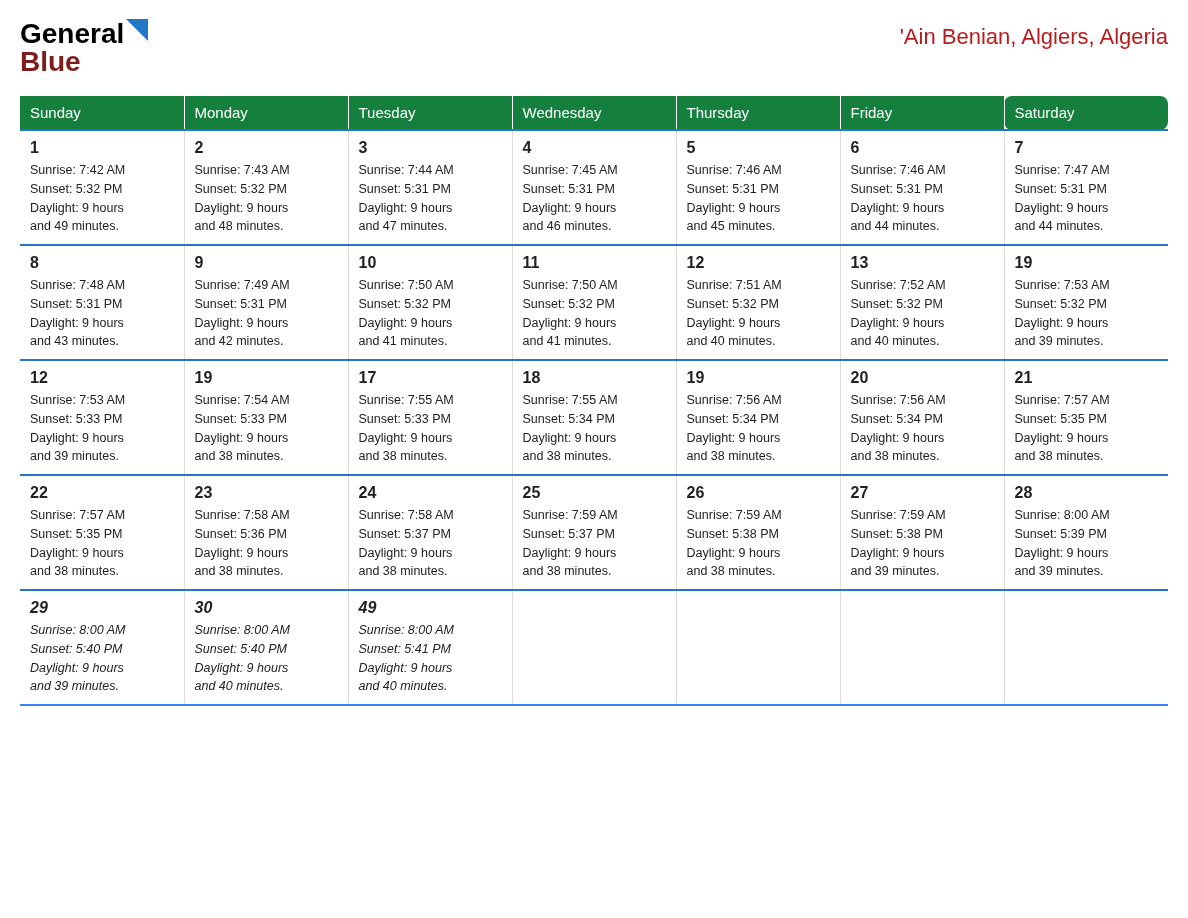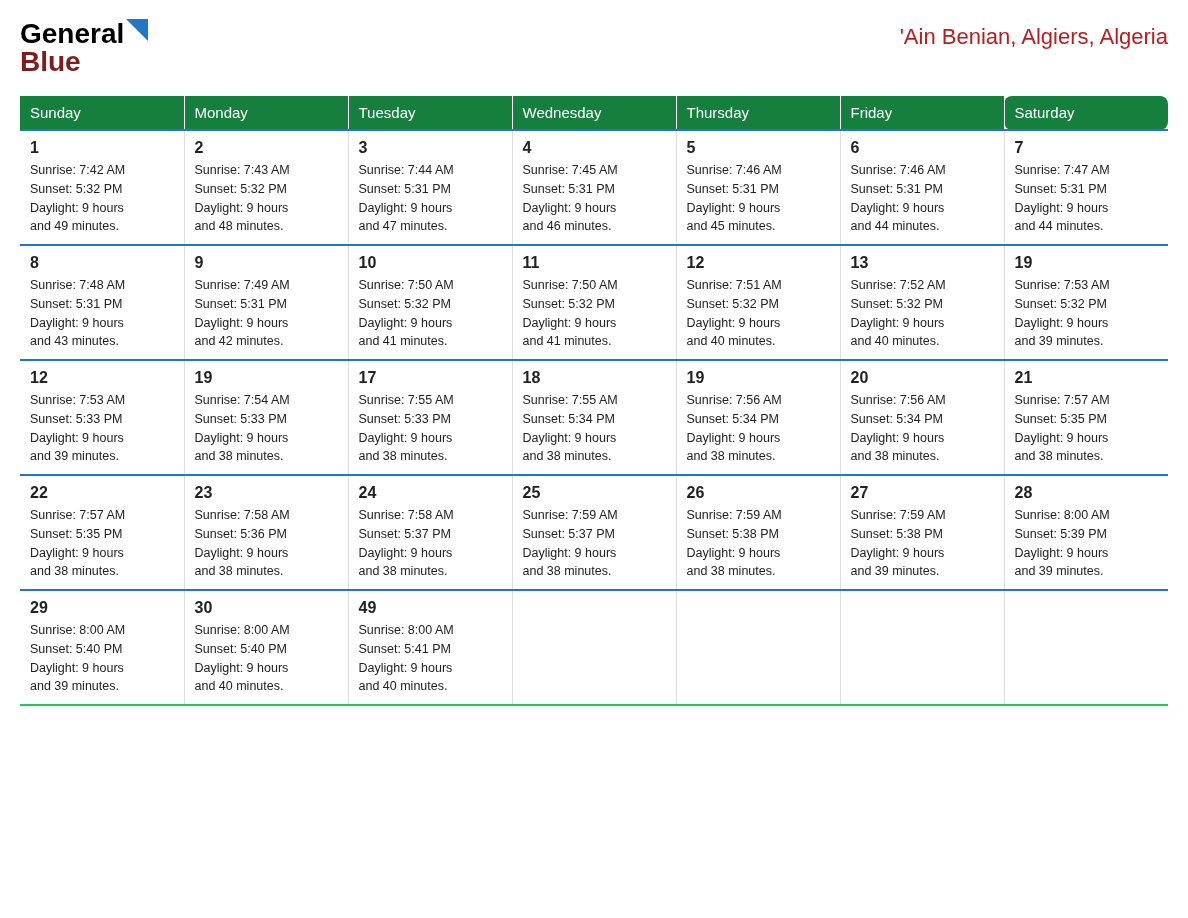--- a/index.html
+++ b/index.html
@@ -74,21 +74,22 @@
       border-top: 2px solid #2176c7;
       border-right: 1px solid #ddd;
       color: #222;
       width: 14.28%;
       height: 110px;
     }
     tbody td:last-child {
       border-right: none;
     }
     tbody tr:last-child td {
-      border-bottom: 2px solid #22c55e;
+      border-bottom: 2px solid #3b82f6;
+      font-style: italic;
     }
     .day-num {
       font-size: 16px;
       font-weight: bold;
       display: block;
       margin-bottom: 4px;
     }
     .day-detail {
       font-size: 12.5px;
       color: #222;

